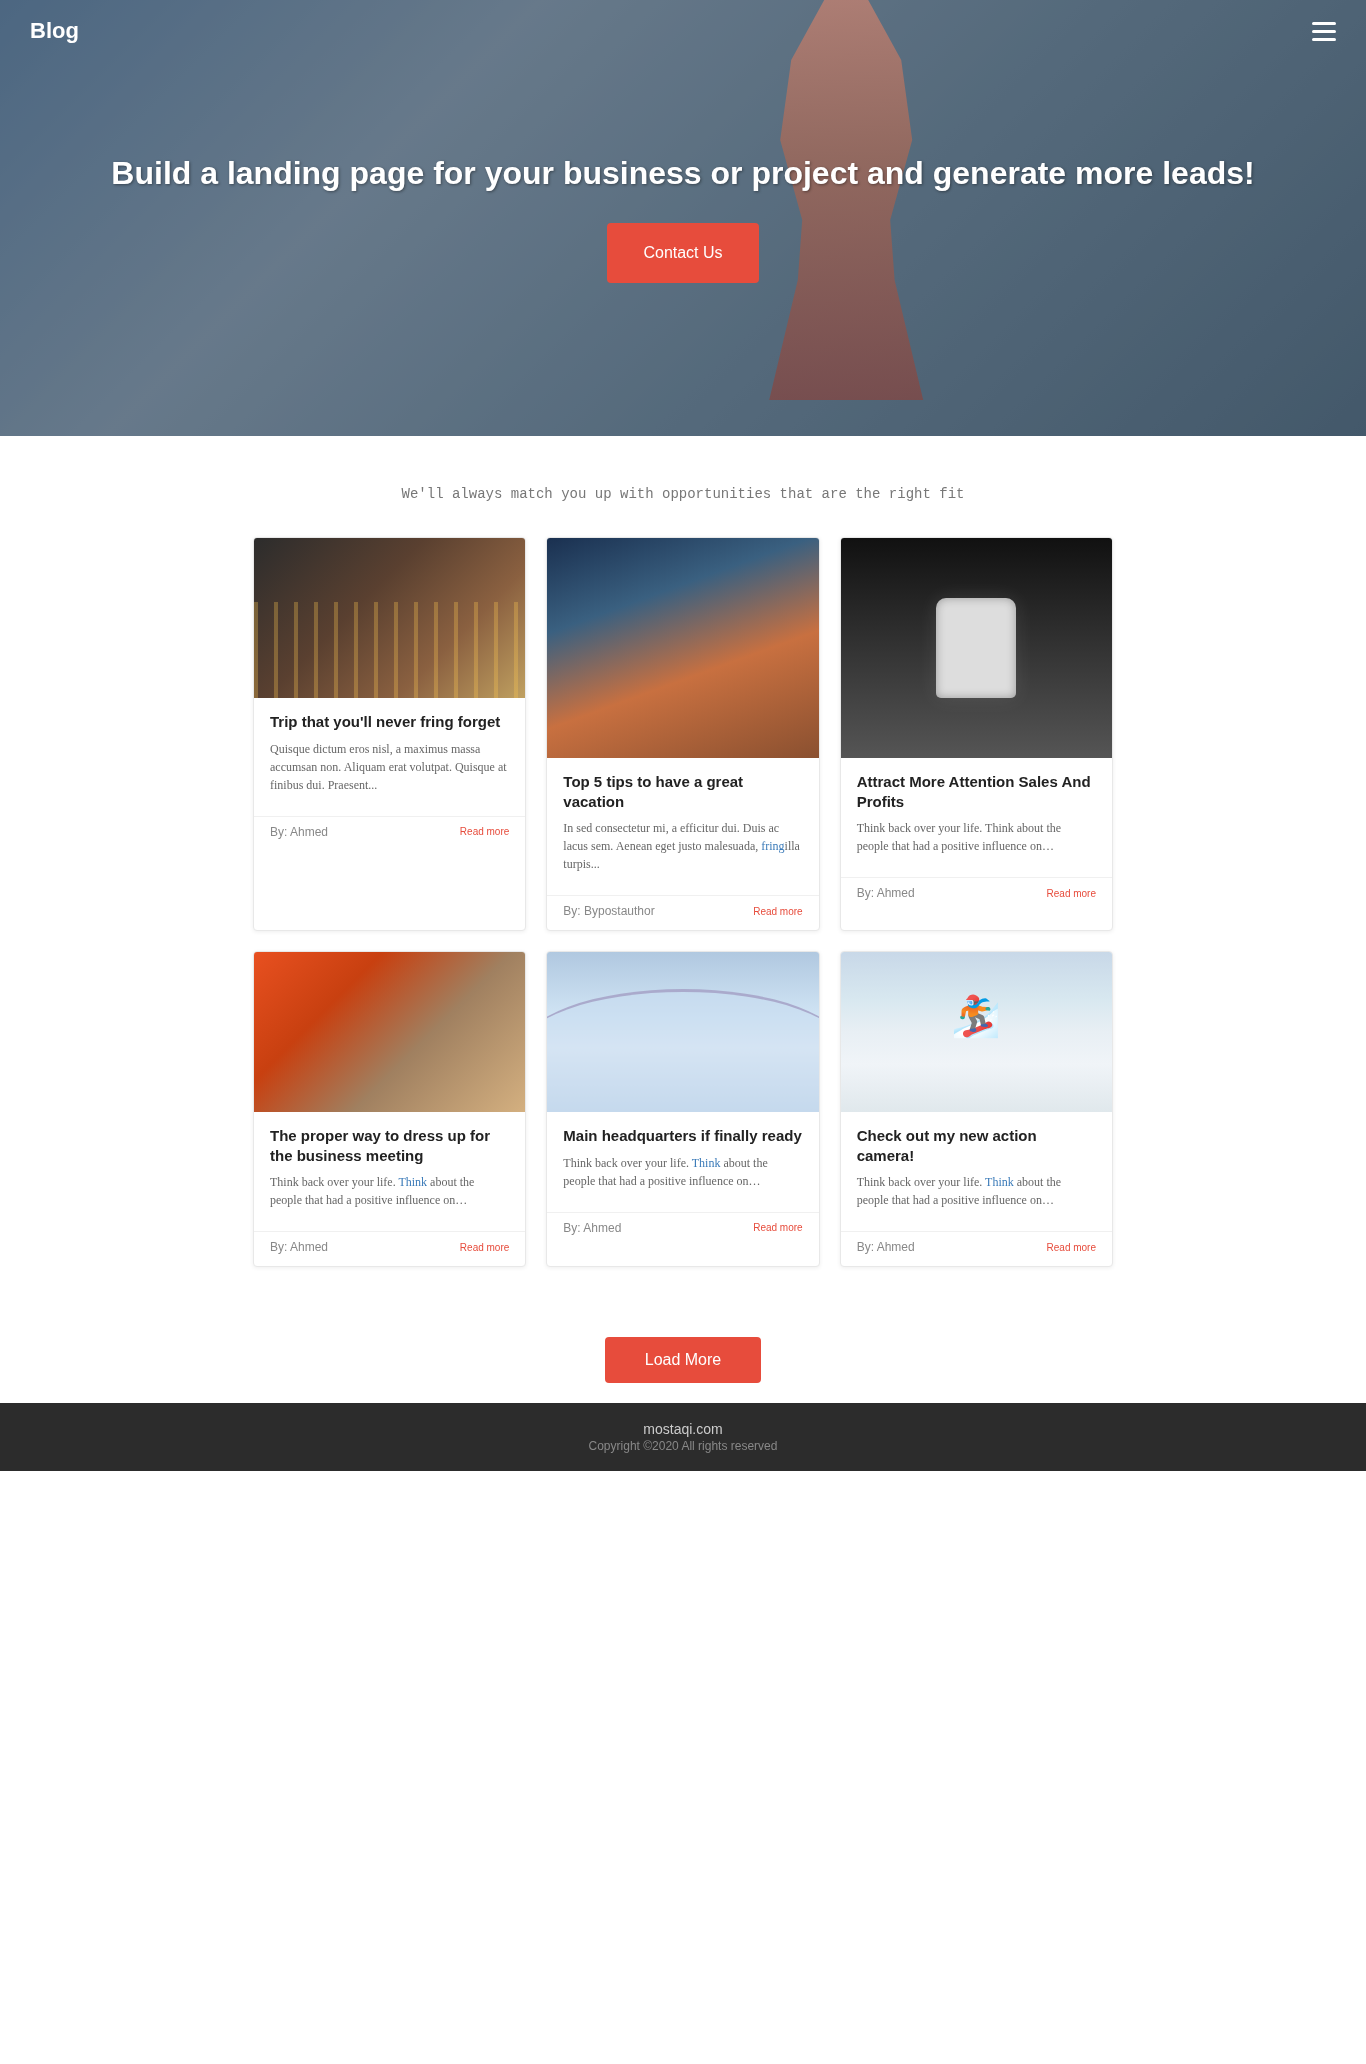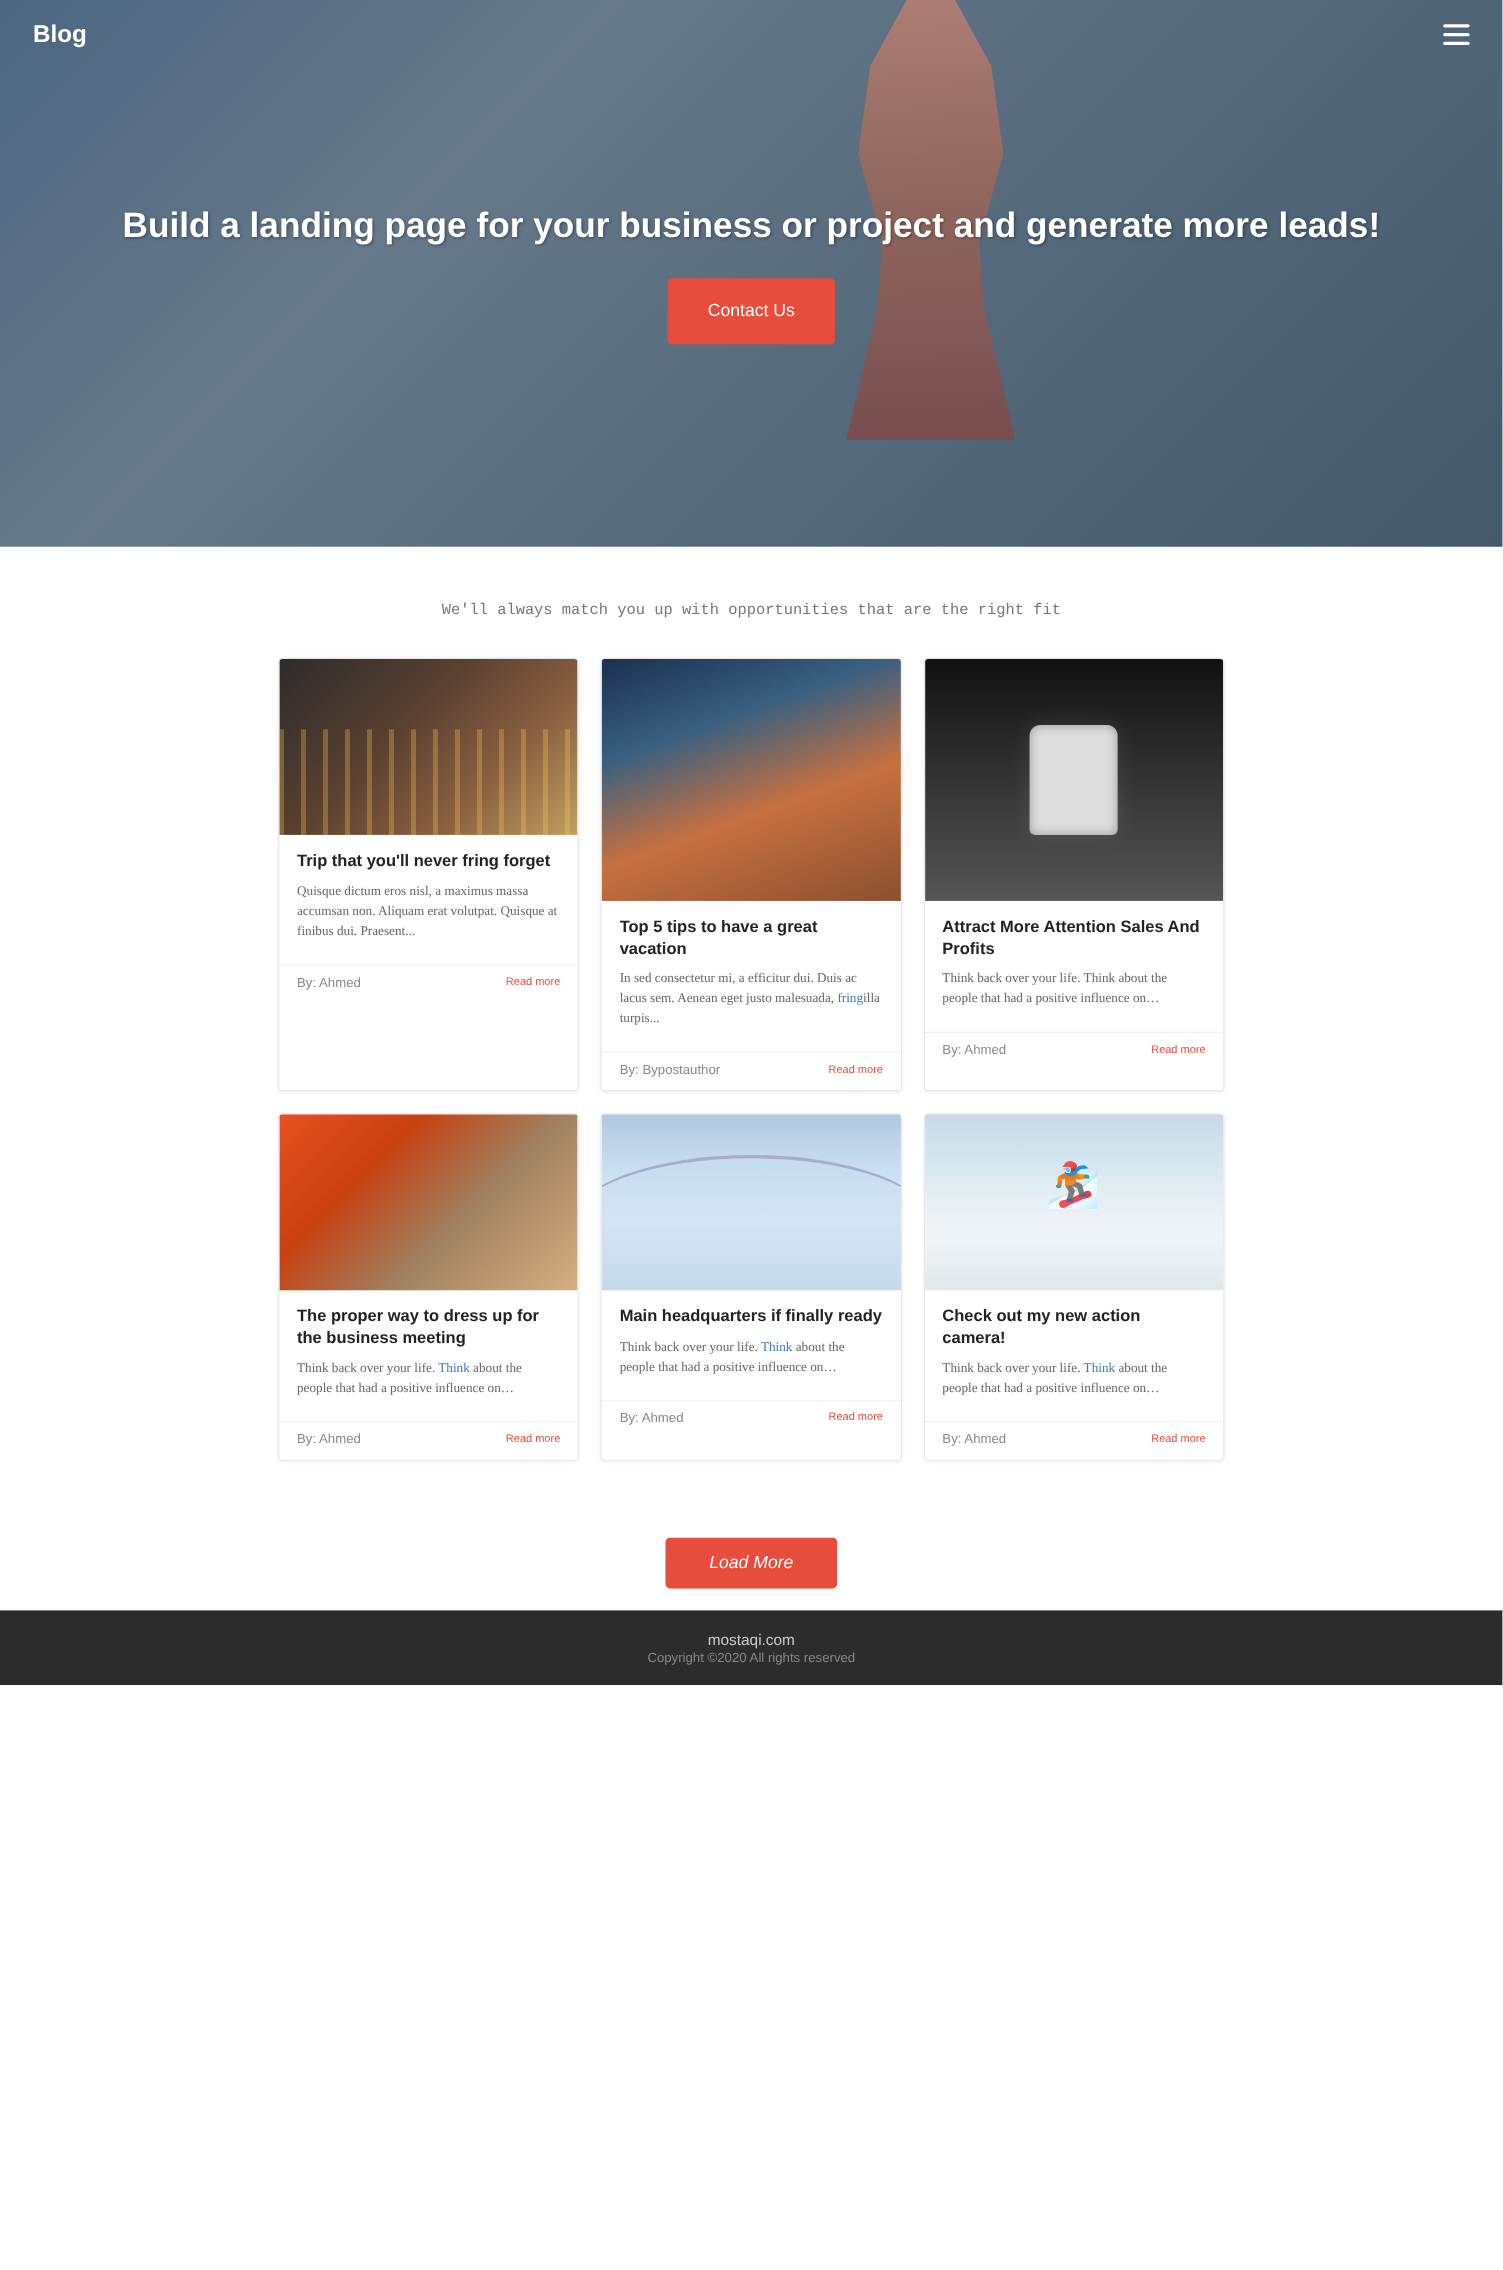--- a/index.html
+++ b/index.html
@@ -2,21 +2,21 @@
 <html><head>
   <meta charset="utf-8">
   <style>
     * { margin: 0; padding: 0; box-sizing: border-box; }
     body { font-family: 'Georgia', serif; background: #fff; color: #333; }
 
     
     .hero {
       position: relative;
       width: 100%;
-      height: 497px;
+      height: 436px;
       background: linear-gradient(135deg, #5a7a9a 0%, #8a9baa 30%, #6a8090 60%, #4a6070 100%);
       display: flex;
       flex-direction: column;
       align-items: center;
       justify-content: center;
       overflow: hidden;
     }
     .hero::before {
       content: '';
       position: absolute;
@@ -249,21 +249,20 @@
     }
     .load-more-btn {
       background: #e74c3c;
       color: #fff;
       border: none;
       padding: 14px 40px;
       font-size: 16px;
       border-radius: 4px;
       cursor: pointer;
       font-family: Arial, sans-serif;
-      font-style: italic;
     }
 
     
     .footer {
       background: #2c2c2c;
       color: #aaa;
       text-align: center;
       padding: 18px;
     }
     .footer-site {

